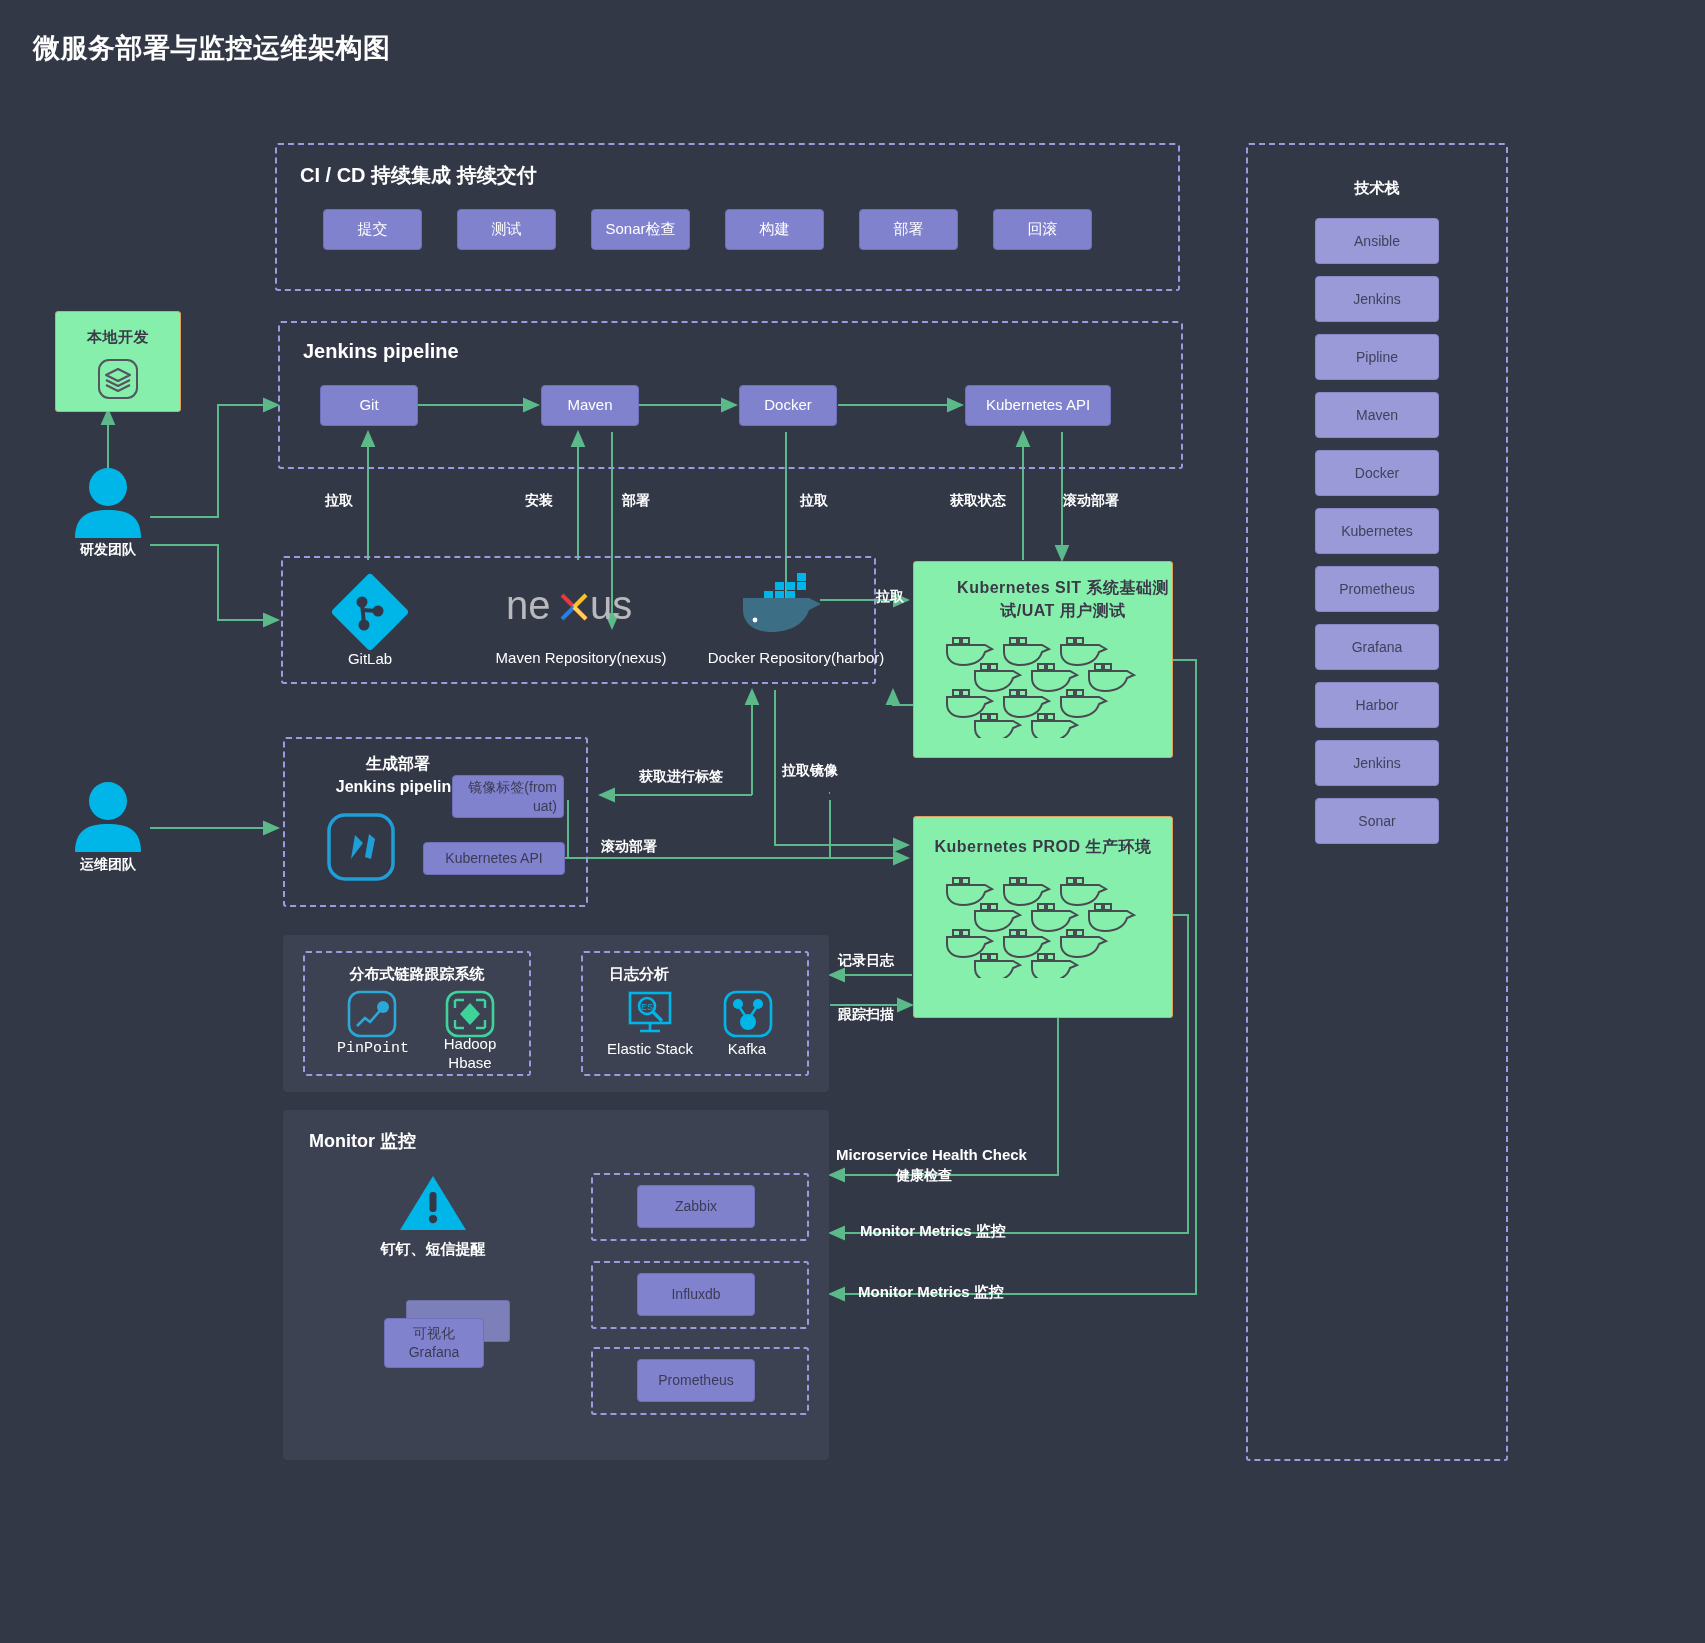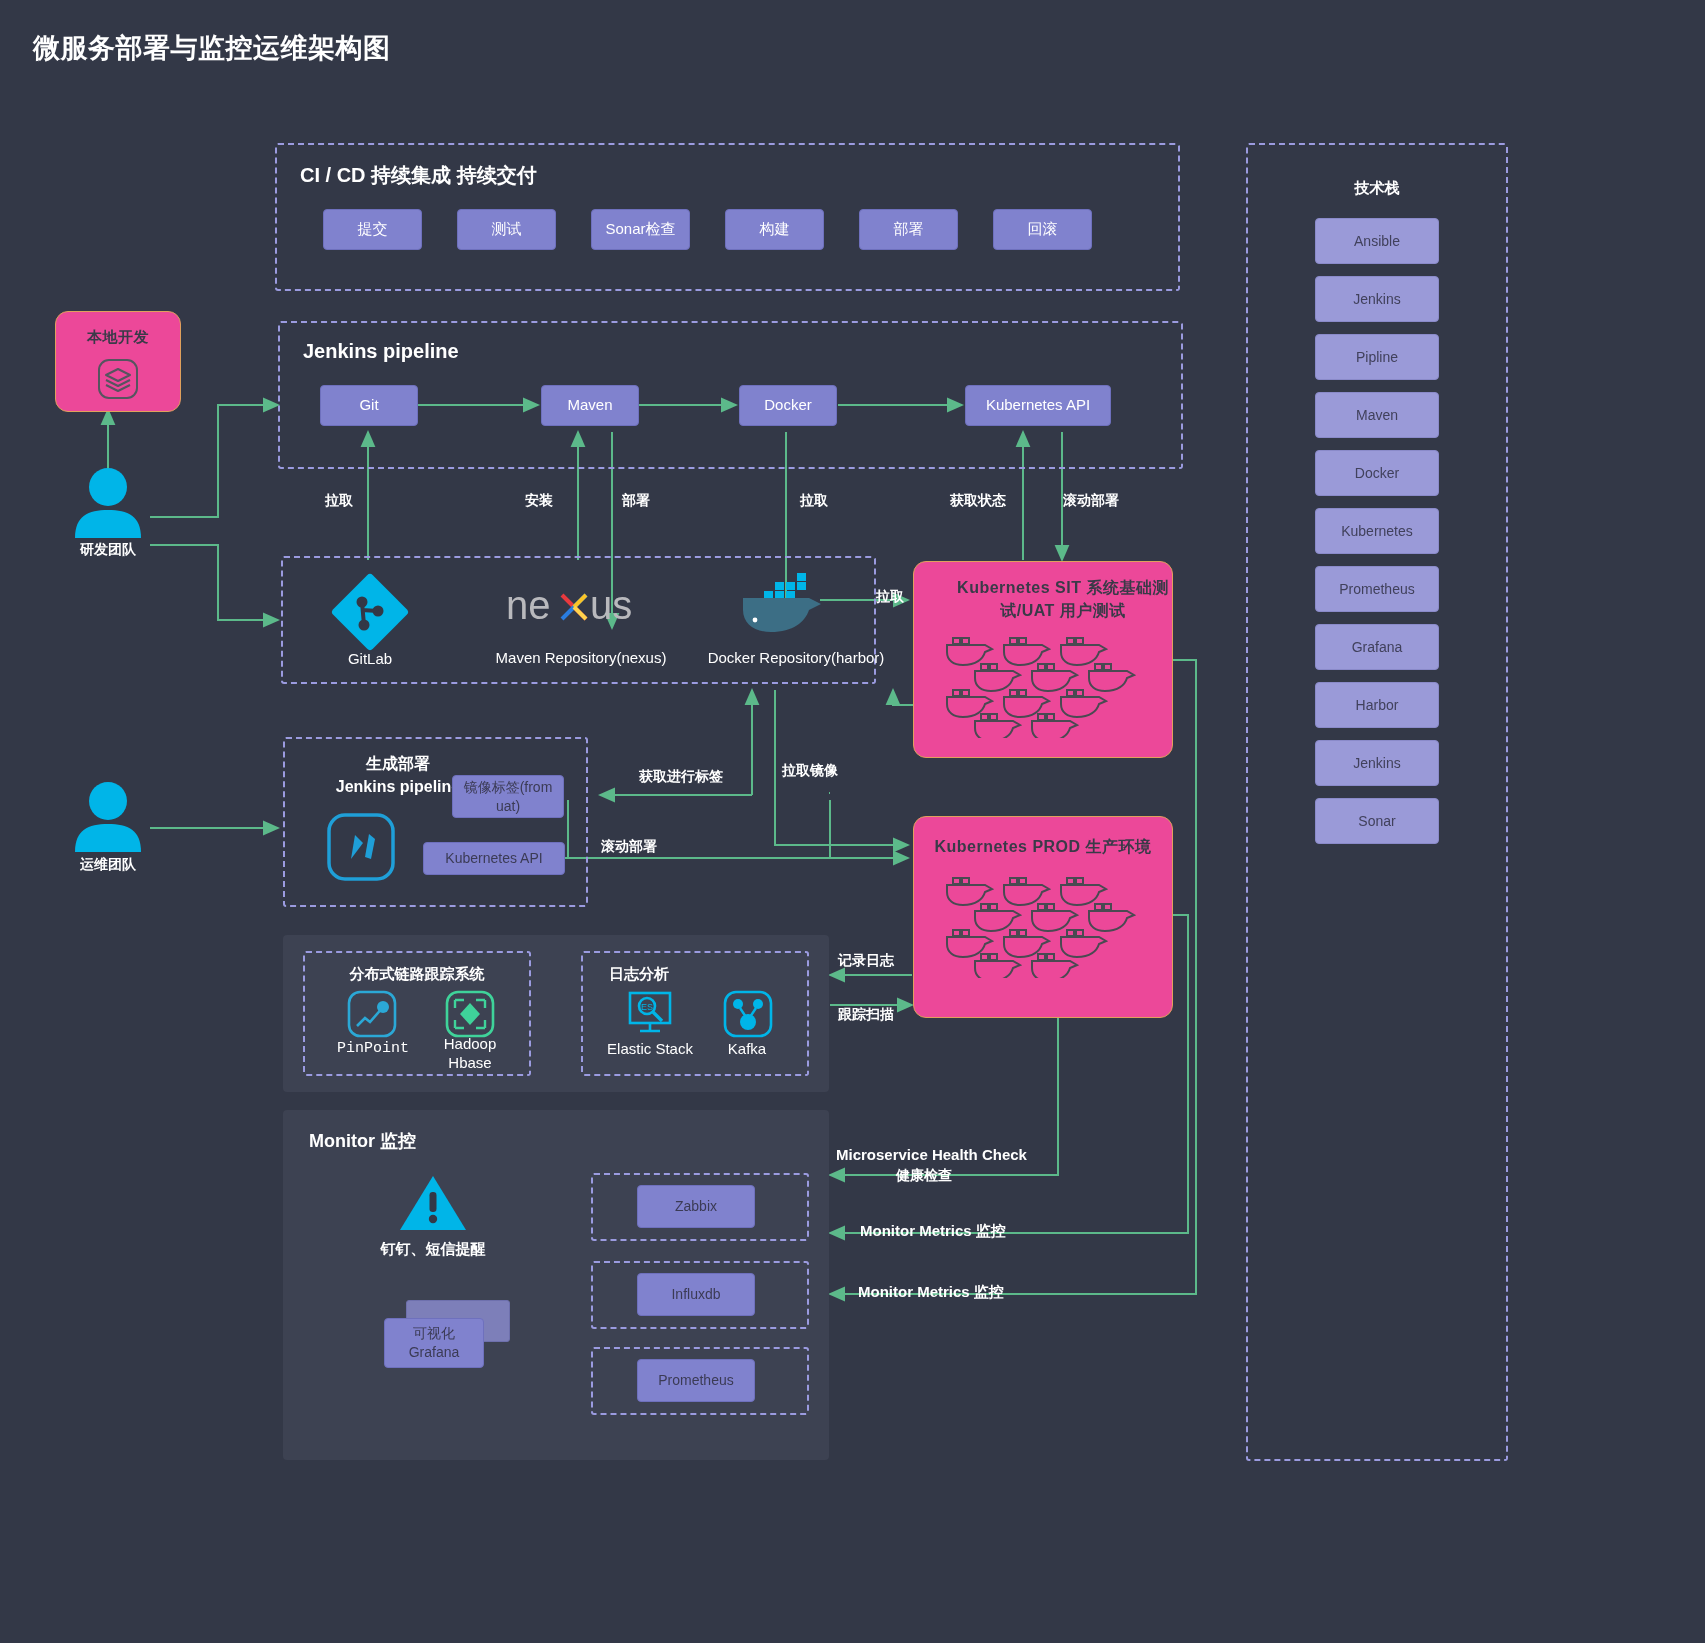--- a/index.html
+++ b/index.html
@@ -39,23 +39,23 @@
     display:flex;align-items:center;justify-content:center;
     color:#ffffff;
     font-size:15px;
     text-align:left;
     line-height:1.25;
   }
   .pbox.dim{color:#3b3b55;}
 
   
   .obox{
-    background:#ec4899;
+    background:#86efac;
     border:1px solid #e0a05c;
-    border-radius:13px;
+    border-radius:3px;
     color:#3a3a48;
   }
   .obox .otitle{
     text-align:center;font-weight:bold;color:#3a3a48;
     font-size:16px;line-height:1.45;letter-spacing:0.5px;
   }
 
   
   .panel{
     background:#3d4252;
@@ -414,21 +414,21 @@
     <span>Jenkins pipeline</span>
   </div>
   <div style="position:absolute;left:38px;top:70px;">
     <svg width="76" height="76" viewBox="0 0 76 76">
       <rect x="6" y="6" width="64" height="64" rx="16" fill="none" stroke="#1f9fd8" stroke-width="3.5"></rect>
       <path d="M28 50 L32 26 L40 34 Z" fill="#1f9fd8"></path>
       <path d="M42 48 L46 25 L52 30 L48 50 Z" fill="#1f9fd8"></path>
     </svg>
   </div>
 </div>
-<div class="abs pbox dim" style="left:452px;top:775px;width:112px;height:43px;font-size:14px;padding:0 6px;justify-content:flex-start;text-align:center;line-height:1.3;">
+<div class="abs pbox dim" style="left:452px;top:775px;width:112px;height:43px;font-size:14px;padding:0 6px;justify-content:flex-start;text-align:right;line-height:1.3;">
     <span>镜像标签(from uat)</span>
   </div>
 <div class="abs pbox dim" style="left:423px;top:842px;width:142px;height:33px;font-size:14px;">
     <span>Kubernetes  API</span>
   </div>
 
 <div class="abs panel" style="left:283px;top:935px;width:546px;height:157px;"></div>
 
 <div class="abs dashgroup" style="left:303px;top:951px;width:228px;height:125px;">
   <div class="group-title" style="left:0;top:12px;width:224px;text-align:center;font-size:15px;">分布式链路跟踪系统</div>

